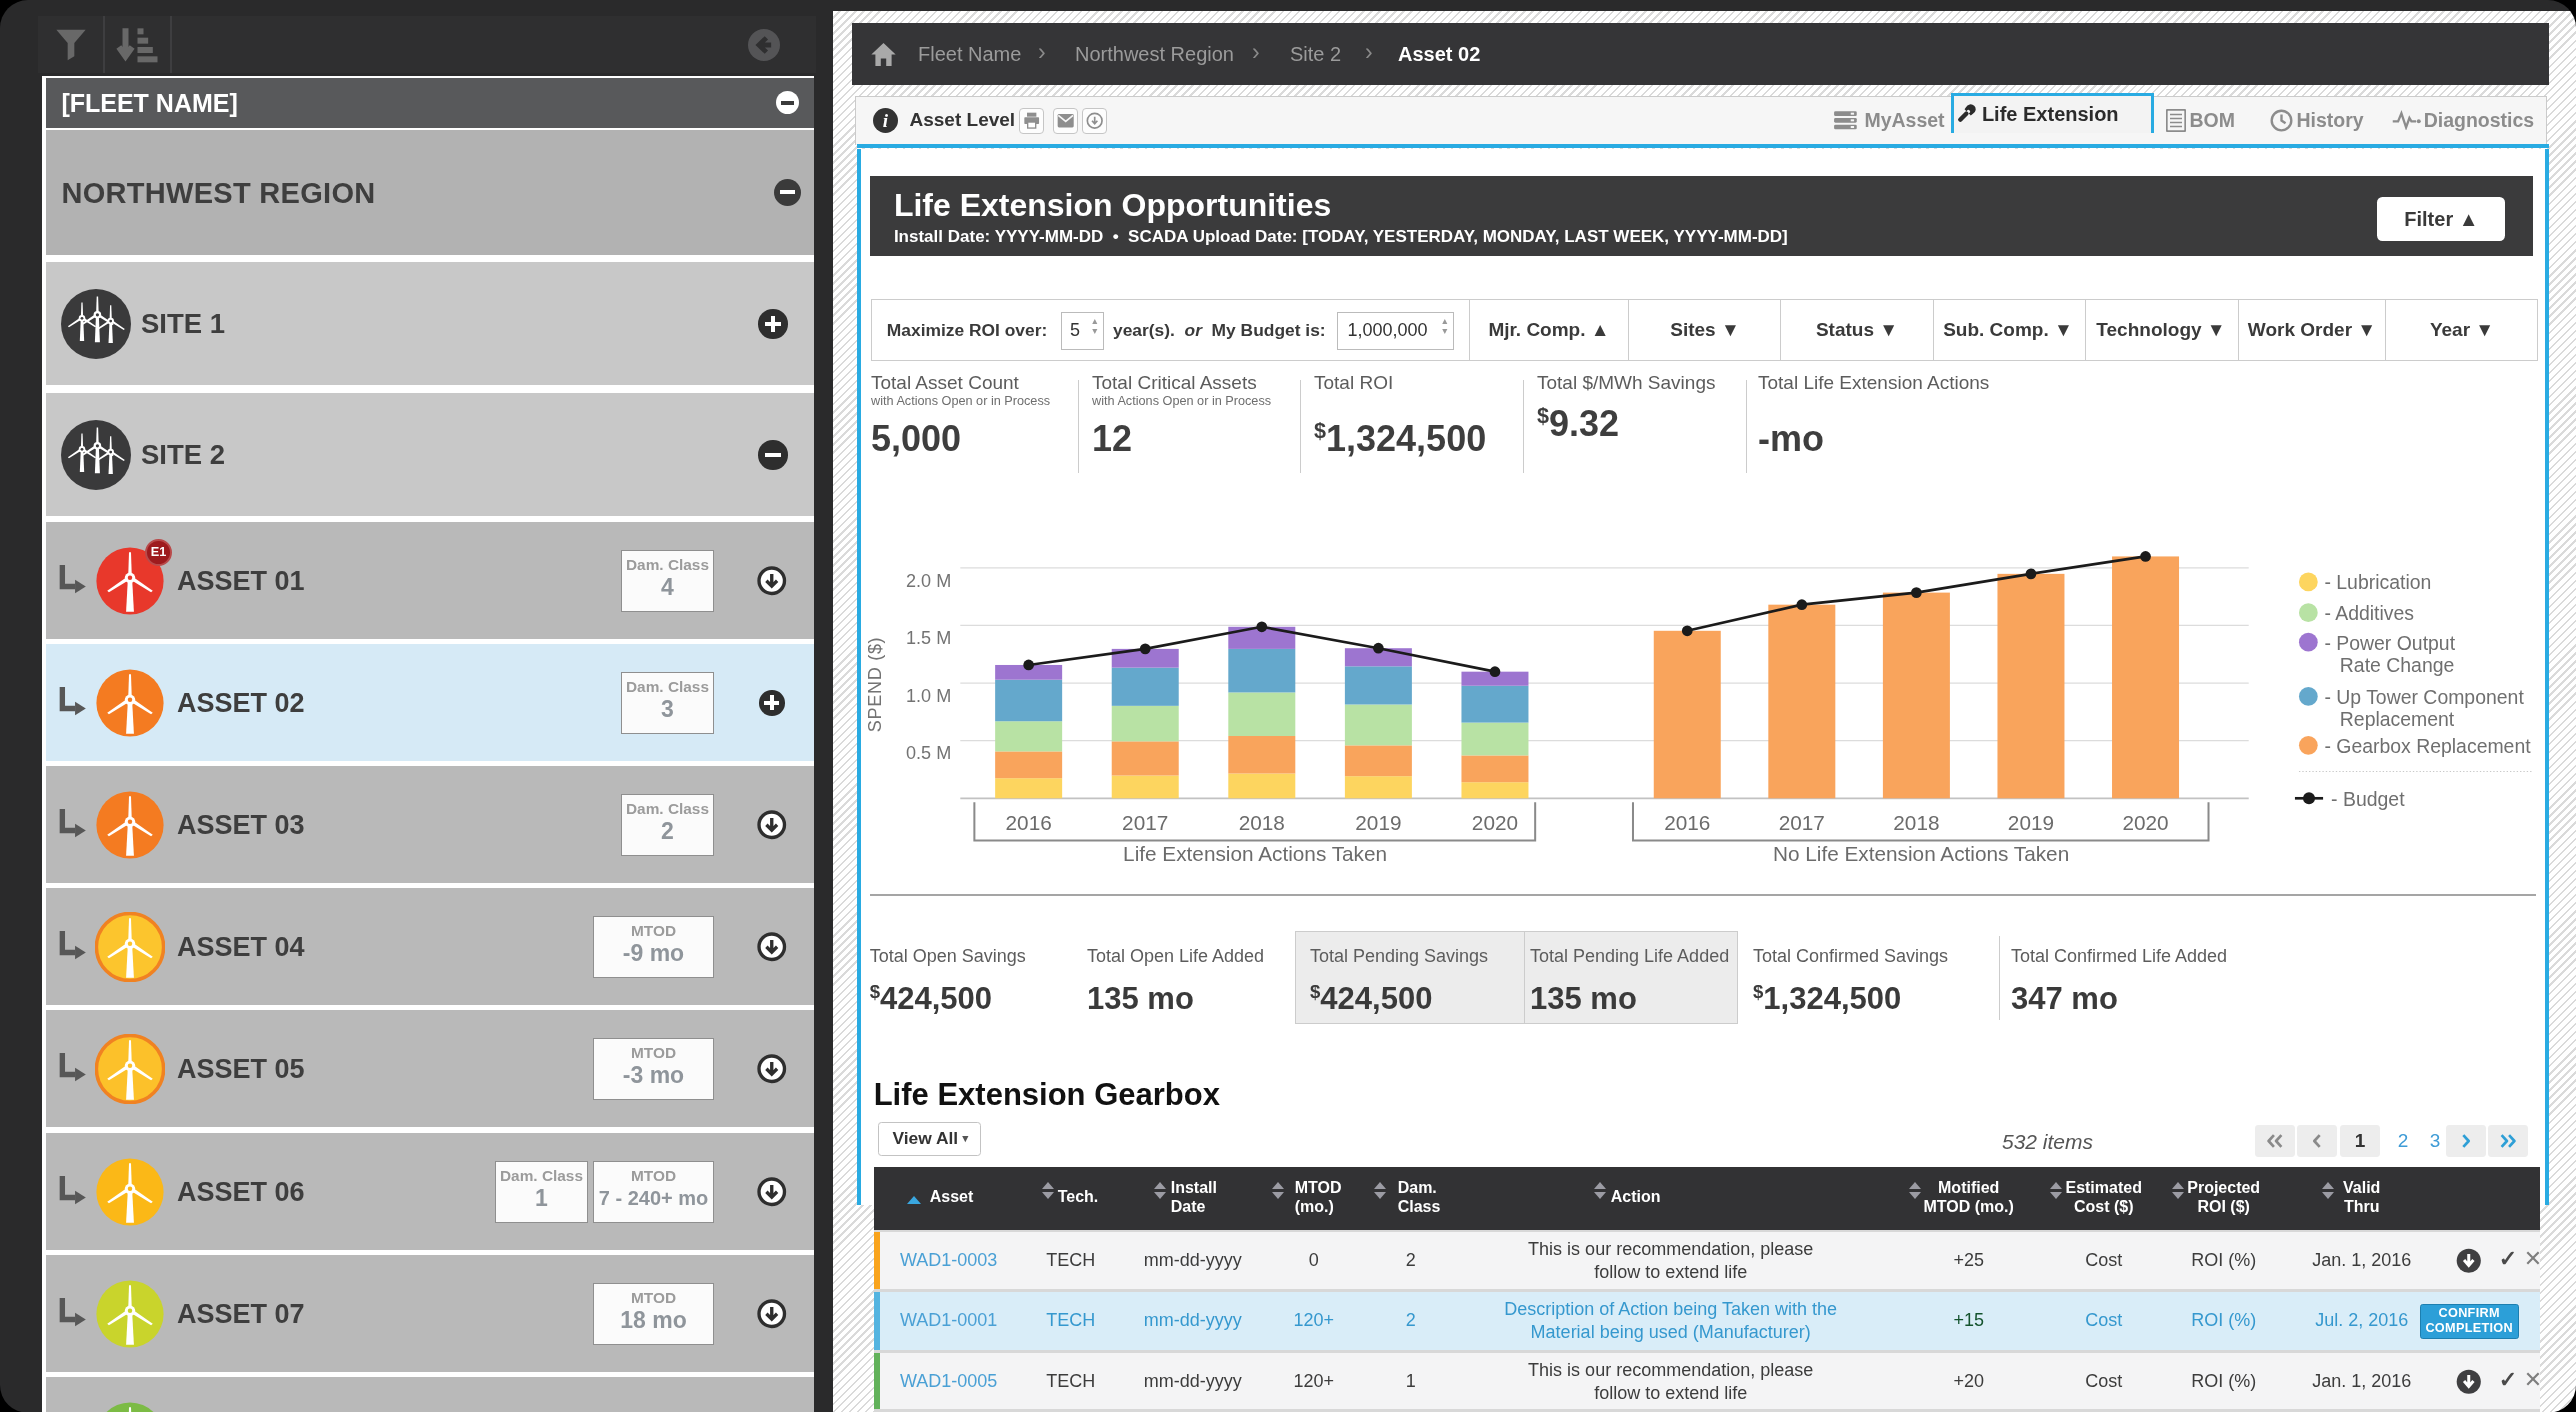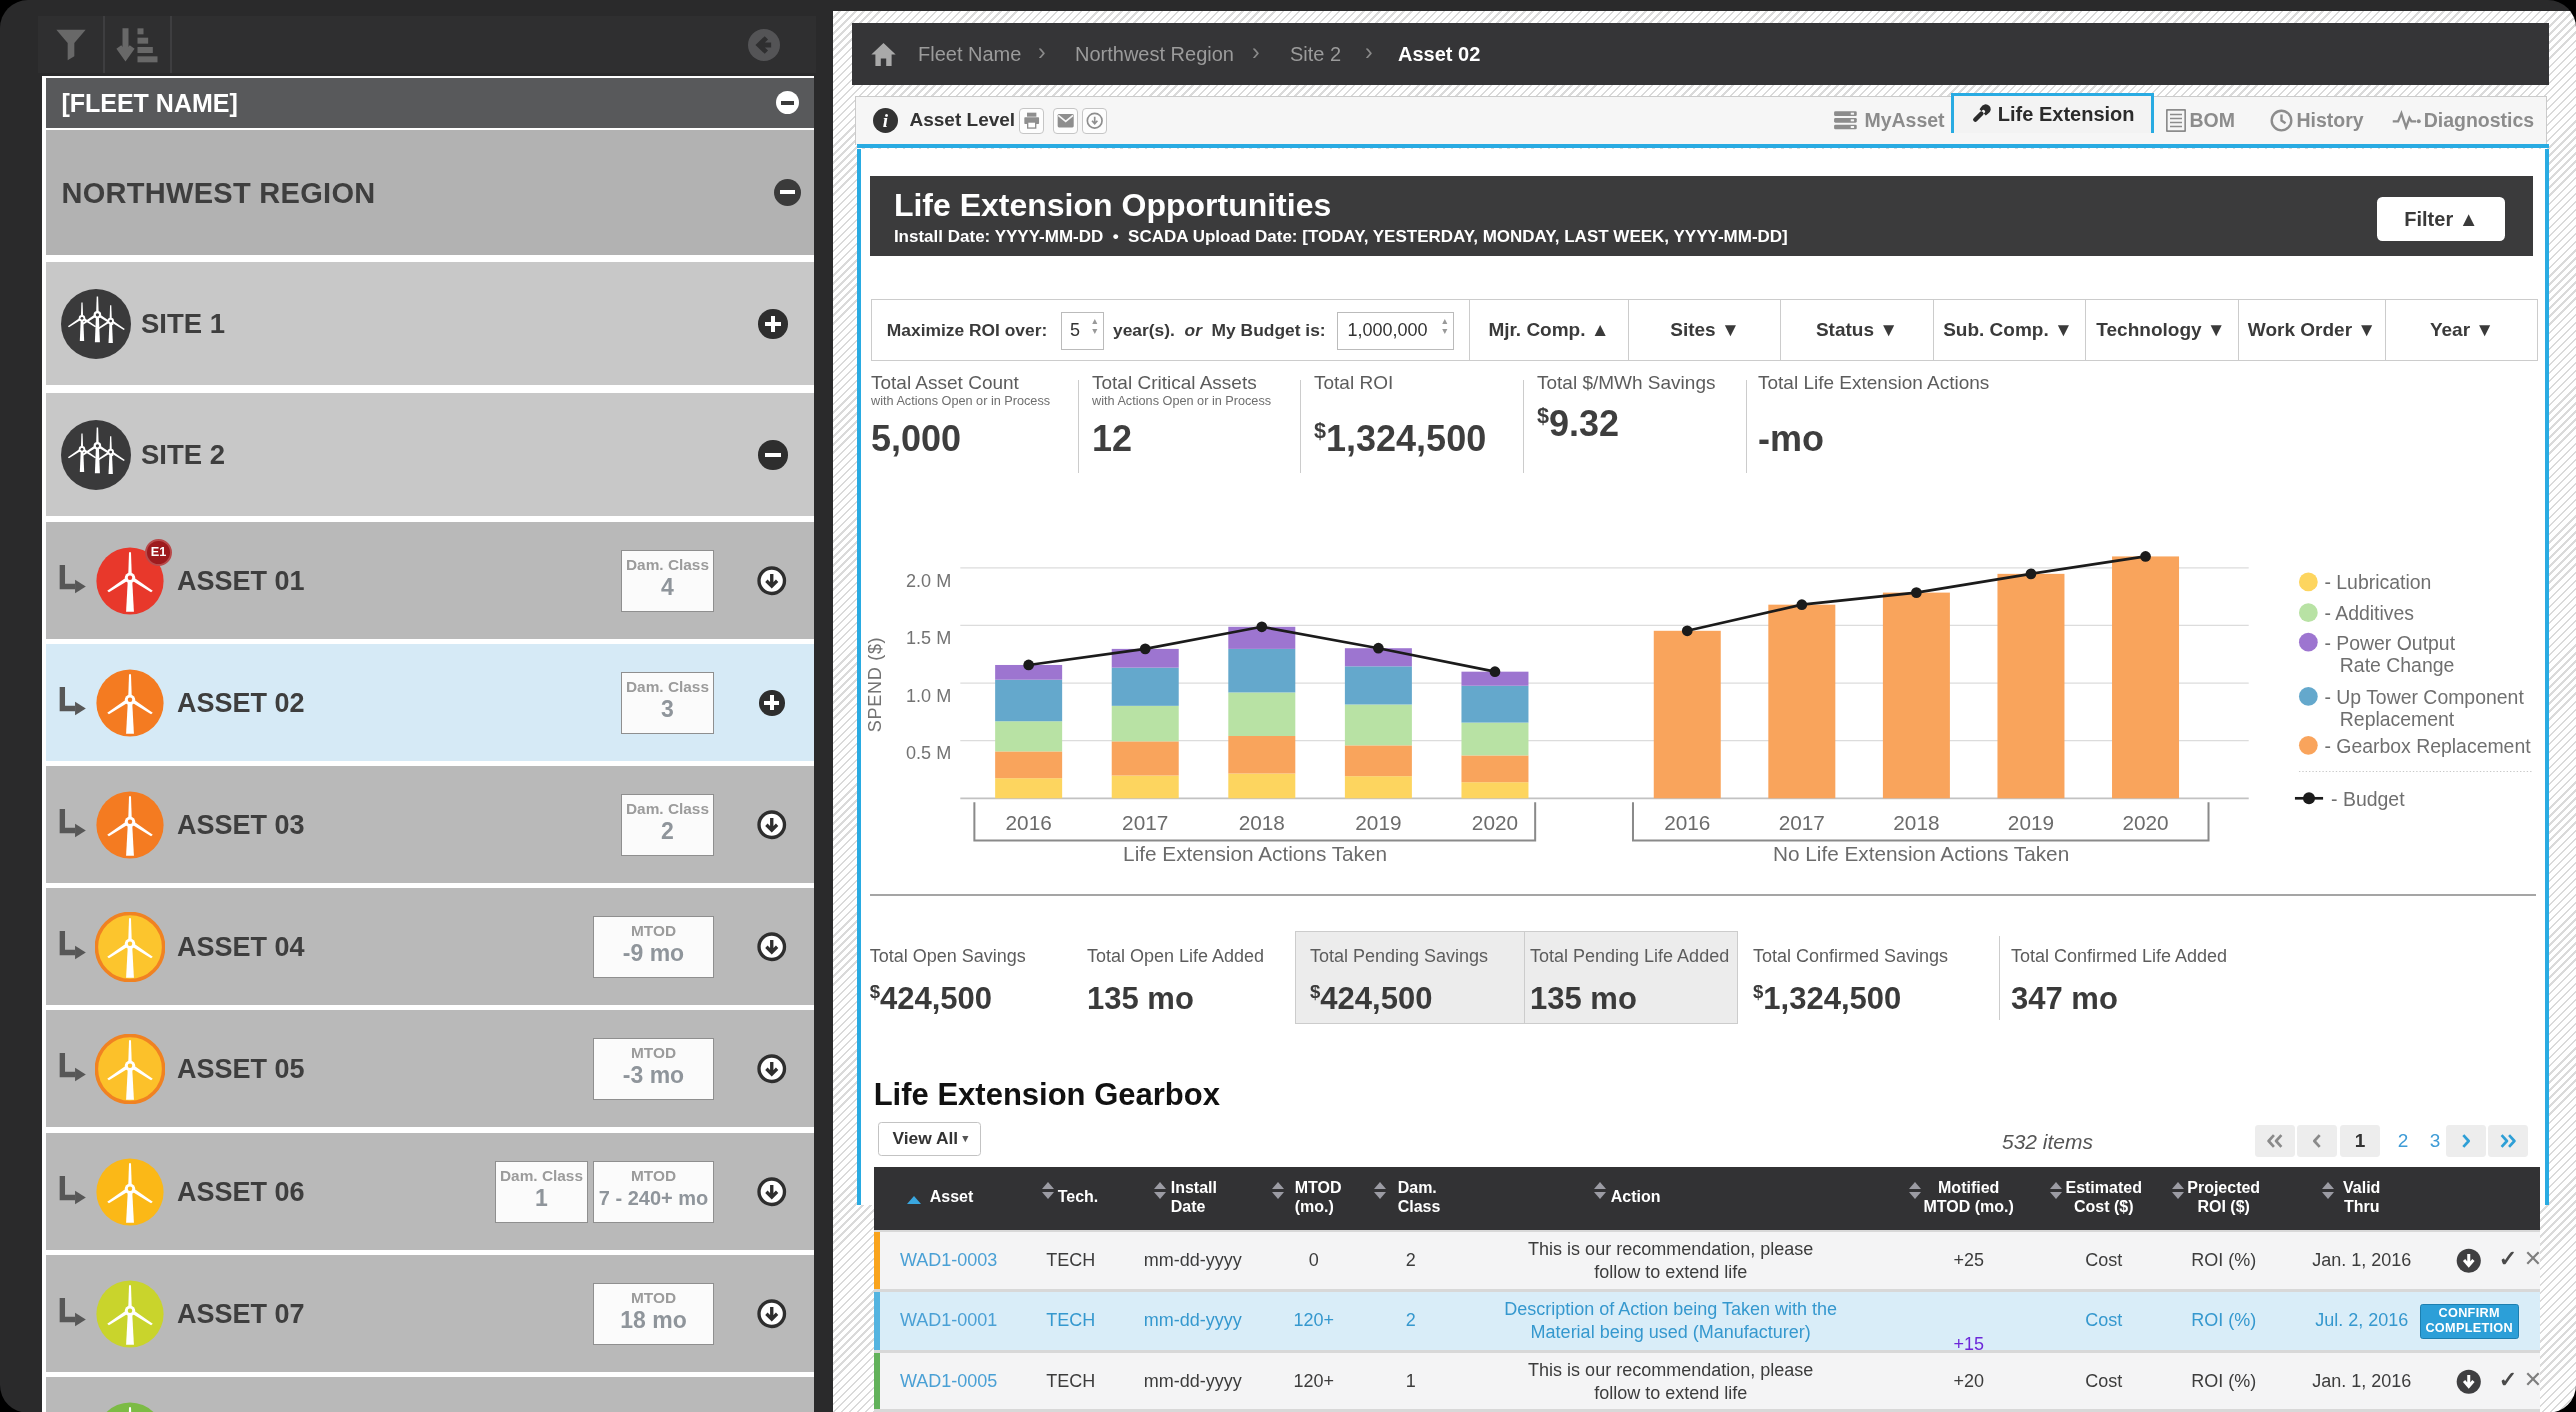--- a/index.html
+++ b/index.html
@@ -21,21 +21,21 @@
 .dbox .lab{font-size:15.4px;color:#9b9b9b;font-weight:bold;margin-top:5.4px;line-height:17px;}
 .dbox .val{font-size:23px;color:#8f959b;font-weight:bold;line-height:29.5px;white-space:nowrap;}
 .dncirc{position:absolute;left:711px;width:29.5px;height:29.5px;}
 
 #card{left:833px;top:11.4px;width:1743px;height:1401px;background:repeating-linear-gradient(135deg,#ffffff 0 4px,#dadada 4px 5.7px);}
 #crumb{left:19px;top:12px;width:1697px;height:62px;background:#353537;color:#9b9b9b;font-size:20px;}
 #tabrow{left:21.5px;top:85px;width:1692px;height:49px;background:#f6f6f6;border:1.3px solid #cbcbcb;border-bottom:none;}
 #bluebar{left:24px;top:133px;width:1692px;height:4px;background:#29abe2;}
 .icbox{position:absolute;top:10.7px;width:25.5px;height:25.5px;border:1.3px solid #c6c6c6;border-radius:4px;display:flex;align-items:center;justify-content:center;background:#fdfdfd;}
 .tab{position:absolute;top:0;height:46px;display:flex;align-items:center;font-size:19.5px;font-weight:bold;color:#8c8c8c;}
-#activetab{position:absolute;left:1095px;top:-4.7px;width:203px;height:40px;background:#f3f3f3;border:3.4px solid #29abe2;border-bottom:none;display:flex;align-items:center;justify-content:center;font-size:20px;font-weight:bold;color:#2b2b2b;}
+#activetab{position:absolute;left:1095px;top:-4.7px;width:203px;height:40px;background:#f3f3f3;border:3.4px solid #29abe2;border-bottom:none;display:flex;align-items:center;font-size:20px;font-weight:bold;color:#2b2b2b;}
 #content{left:24px;top:138px;width:1692px;height:1056px;background:#fff;border-left:4px solid #29abe2;border-right:4px solid #29abe2;}
 #dkband{left:9.4px;top:27px;width:1663px;height:80px;background:#3b3b3c;color:#fff;}
 #chipband{left:9.4px;top:107px;width:1663px;height:42px;background:#d3d3d3;}
 .chip{position:absolute;top:7.4px;height:28px;background:#a7daf5;border-radius:3.4px;color:#44799c;font-size:14.8px;line-height:28px;padding-left:9.4px;white-space:nowrap;}
 .chipx{display:inline-block;vertical-align:middle;margin:-2.7px 0 0 6.7px;width:17.4px;height:17.4px;border-radius:50%;background:#58595b;color:#fff;font-size:10.7px;font-weight:bold;text-align:center;line-height:17.4px;}
 #ctlrow{left:10px;top:150px;width:1667px;height:62px;background:#fff;border:1.3px solid #ccc;font-size:17.4px;color:#333;}
 .vsep{position:absolute;top:0;width:1.3px;height:60px;background:#ccc;}
 .spin{position:absolute;top:12px;height:38px;border:1.3px solid #bbb;background:#fff;font-size:18px;color:#333;}
 .ddl{position:absolute;top:0;height:60px;line-height:60px;text-align:center;font-weight:bold;color:#3a3a3a;}
 .statcol{position:absolute;top:223px;color:#5c5c5c;}
@@ -662,21 +662,21 @@
           <div style="position:absolute;left:1625px;top:14px;font-size:22px;font-weight:bold;color:#4a4a4a;">✓</div>
           <div style="position:absolute;left:1650px;top:14px;font-size:22px;color:#7e7e7e;">✕</div>
         </div>
         <div class="trow" style="top:1143px;height:58px;background:#d9edf8;">
           <div style="position:absolute;left:0;top:0;width:6.7px;height:58px;background:#54b4e0;"></div>
           <div class="td" style="left:75px;top:18px;color:#4aa0d5;">WAD1-0001</div>
           <div class="td" style="left:197px;top:18px;color:#3598ce;">TECH</div>
           <div class="td" style="left:319px;top:18px;color:#3598ce;">mm-dd-yyyy</div>
           <div class="td" style="left:440px;top:18px;color:#3598ce;">120+</div>
           <div class="td" style="left:537px;top:18px;color:#3598ce;">2</div>
-          <div class="td" style="left:1095px;top:18px;color:#6d28d9;margin-top:24px;">+15</div>
+          <div class="td" style="left:1095px;top:18px;color:#14532d;">+15</div>
           <div class="td" style="left:1230px;top:18px;color:#3598ce;">Cost</div>
           <div class="td" style="left:1350px;top:18px;color:#3598ce;">ROI (%)</div>
           <div class="td" style="left:1488px;top:18px;color:#3598ce;">Jul. 2, 2016</div>
           <div class="td" style="left:797px;top:6px;line-height:23px;color:#3598ce;">Description of Action being Taken with the<br>Material being used (Manufacturer)</div>
           <div style="position:absolute;left:1546px;top:11.4px;width:99px;height:35px;background:#2c9fd8;border:1.3px solid #1d7fb0;border-radius:2.7px;color:#fff;font-size:12.7px;font-weight:bold;text-align:center;line-height:15.4px;padding-top:1.3px;letter-spacing:0.3px;">CONFIRM<br>COMPLETION</div>
         </div>
         <div class="trow" style="top:1204px;height:56px;background:#f4f4f5;">
           <div style="position:absolute;left:0;top:0;width:6.7px;height:56px;background:#62b25b;"></div>
           <div class="td" style="left:75px;top:17.4px;color:#4aa0d5;">WAD1-0005</div>
           <div class="td" style="left:197px;top:17.4px;color:#3c3c3c;">TECH</div>

